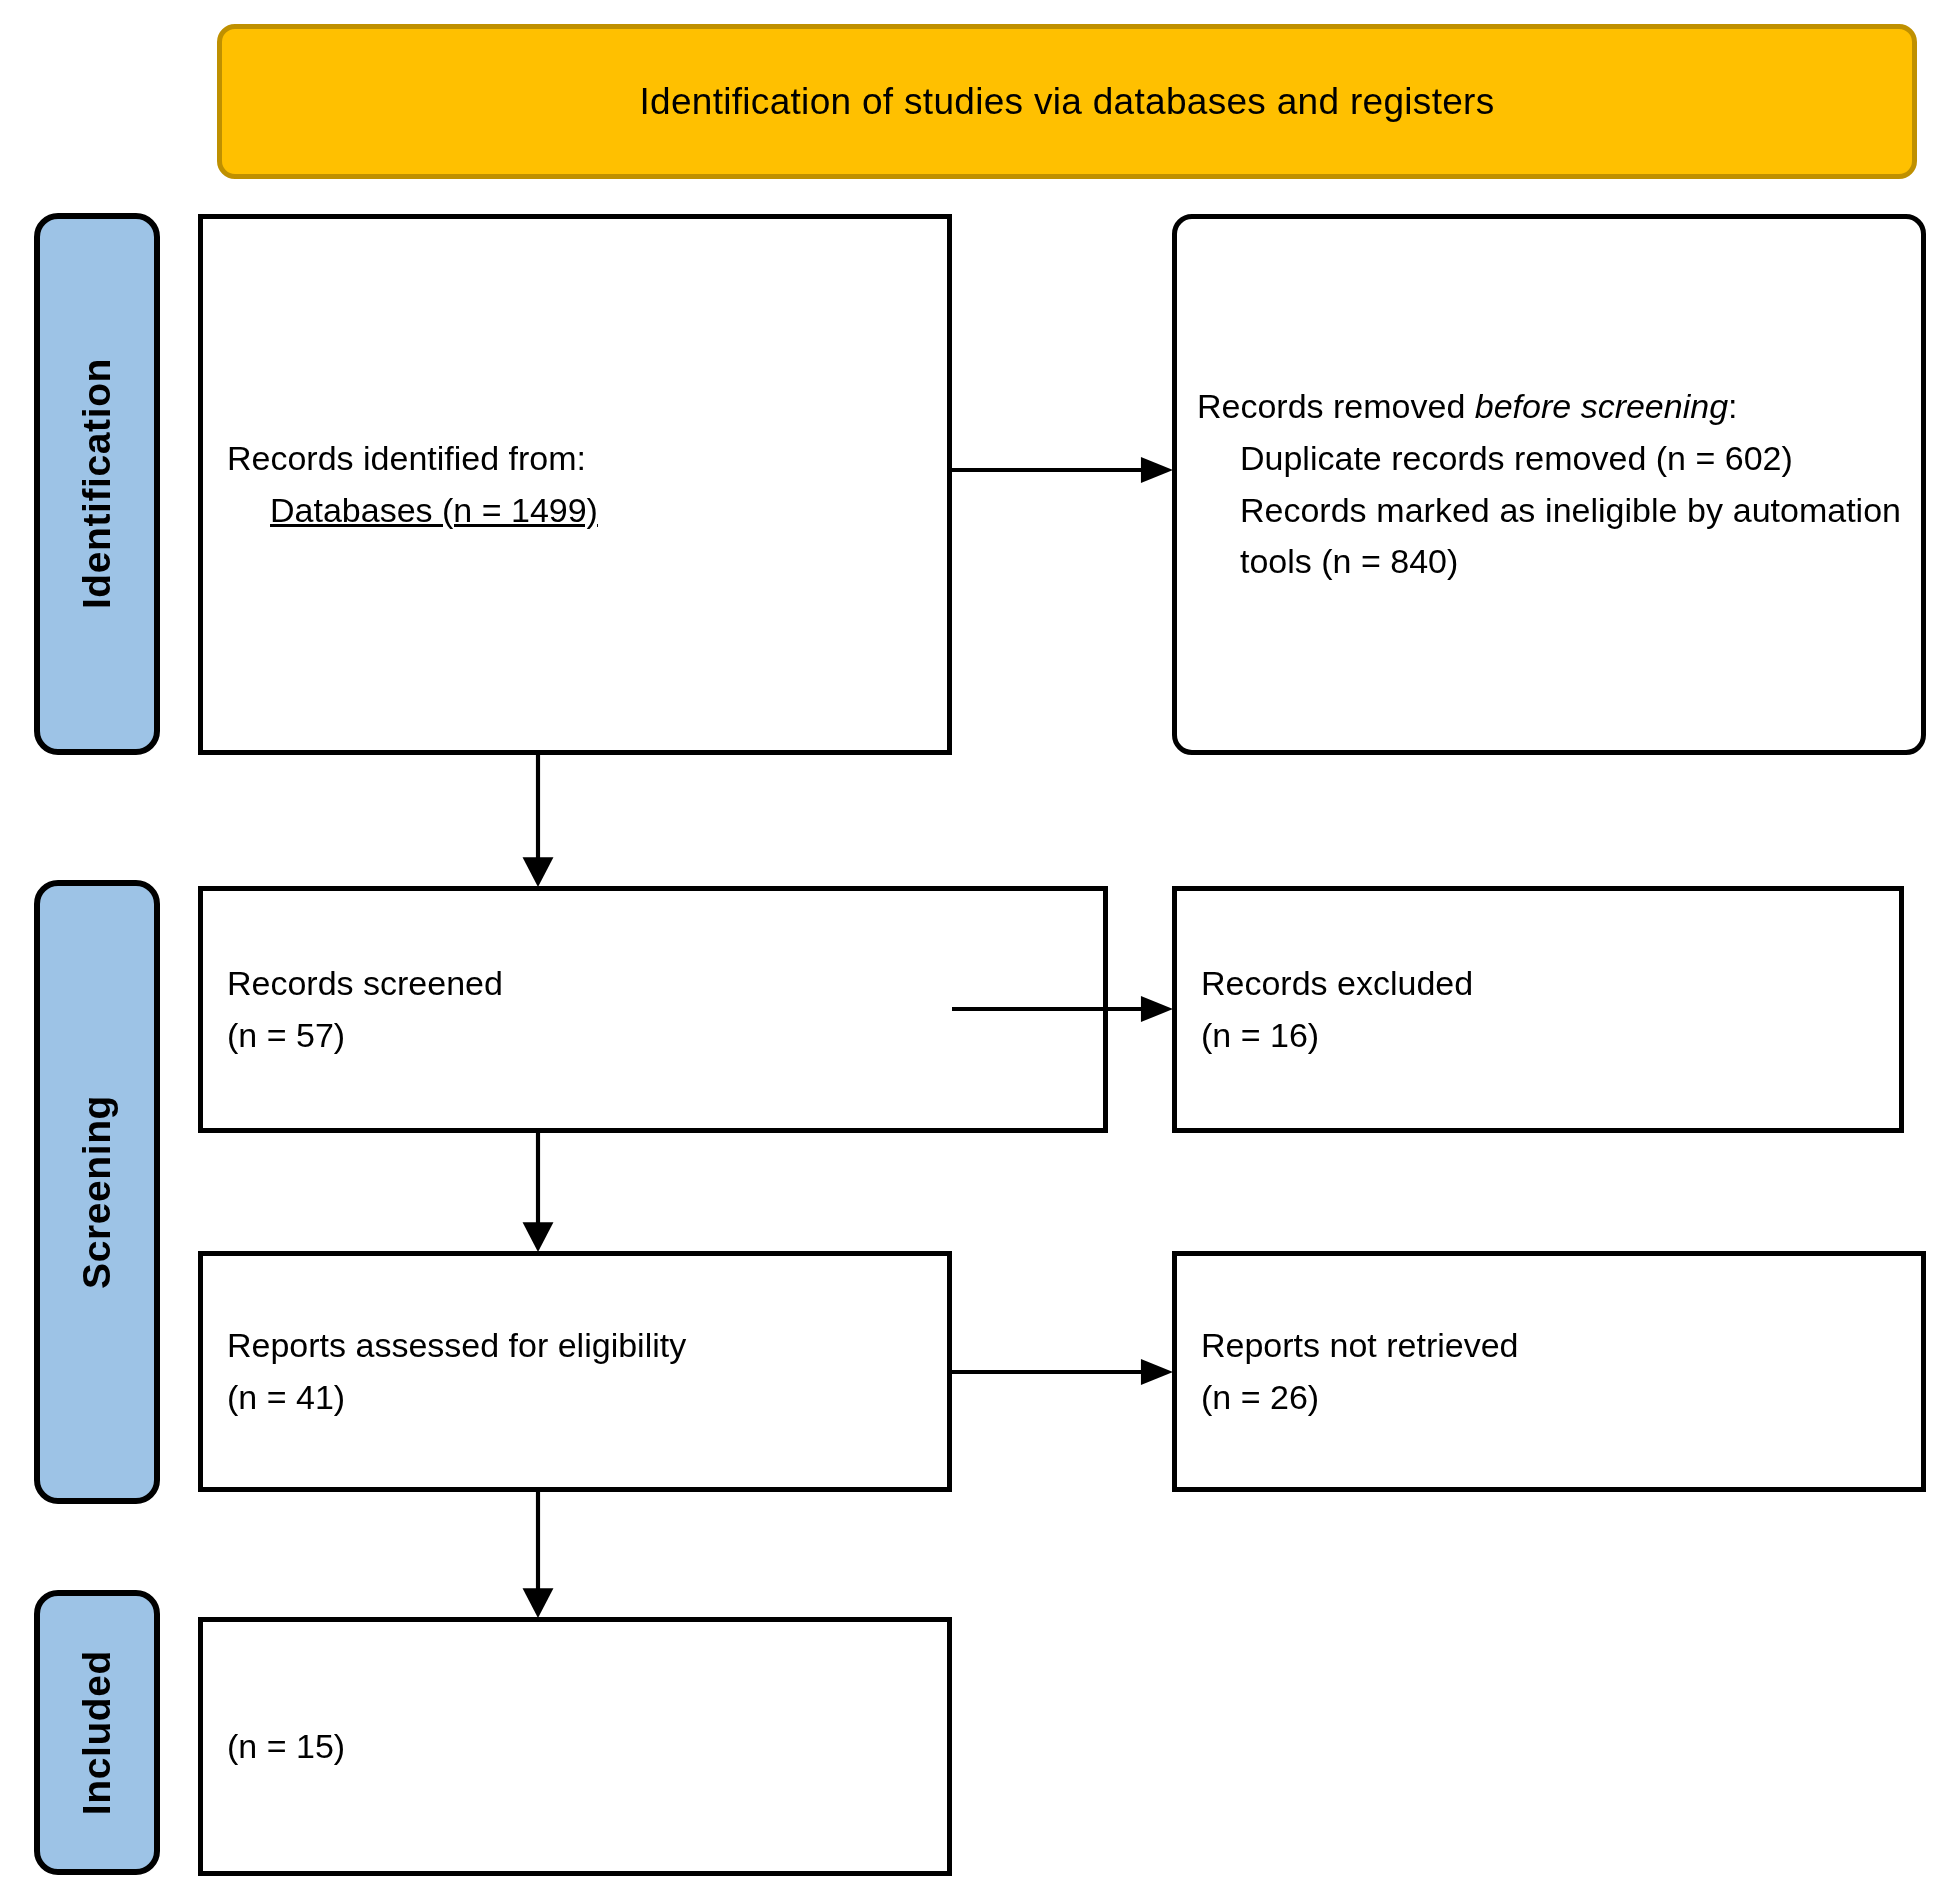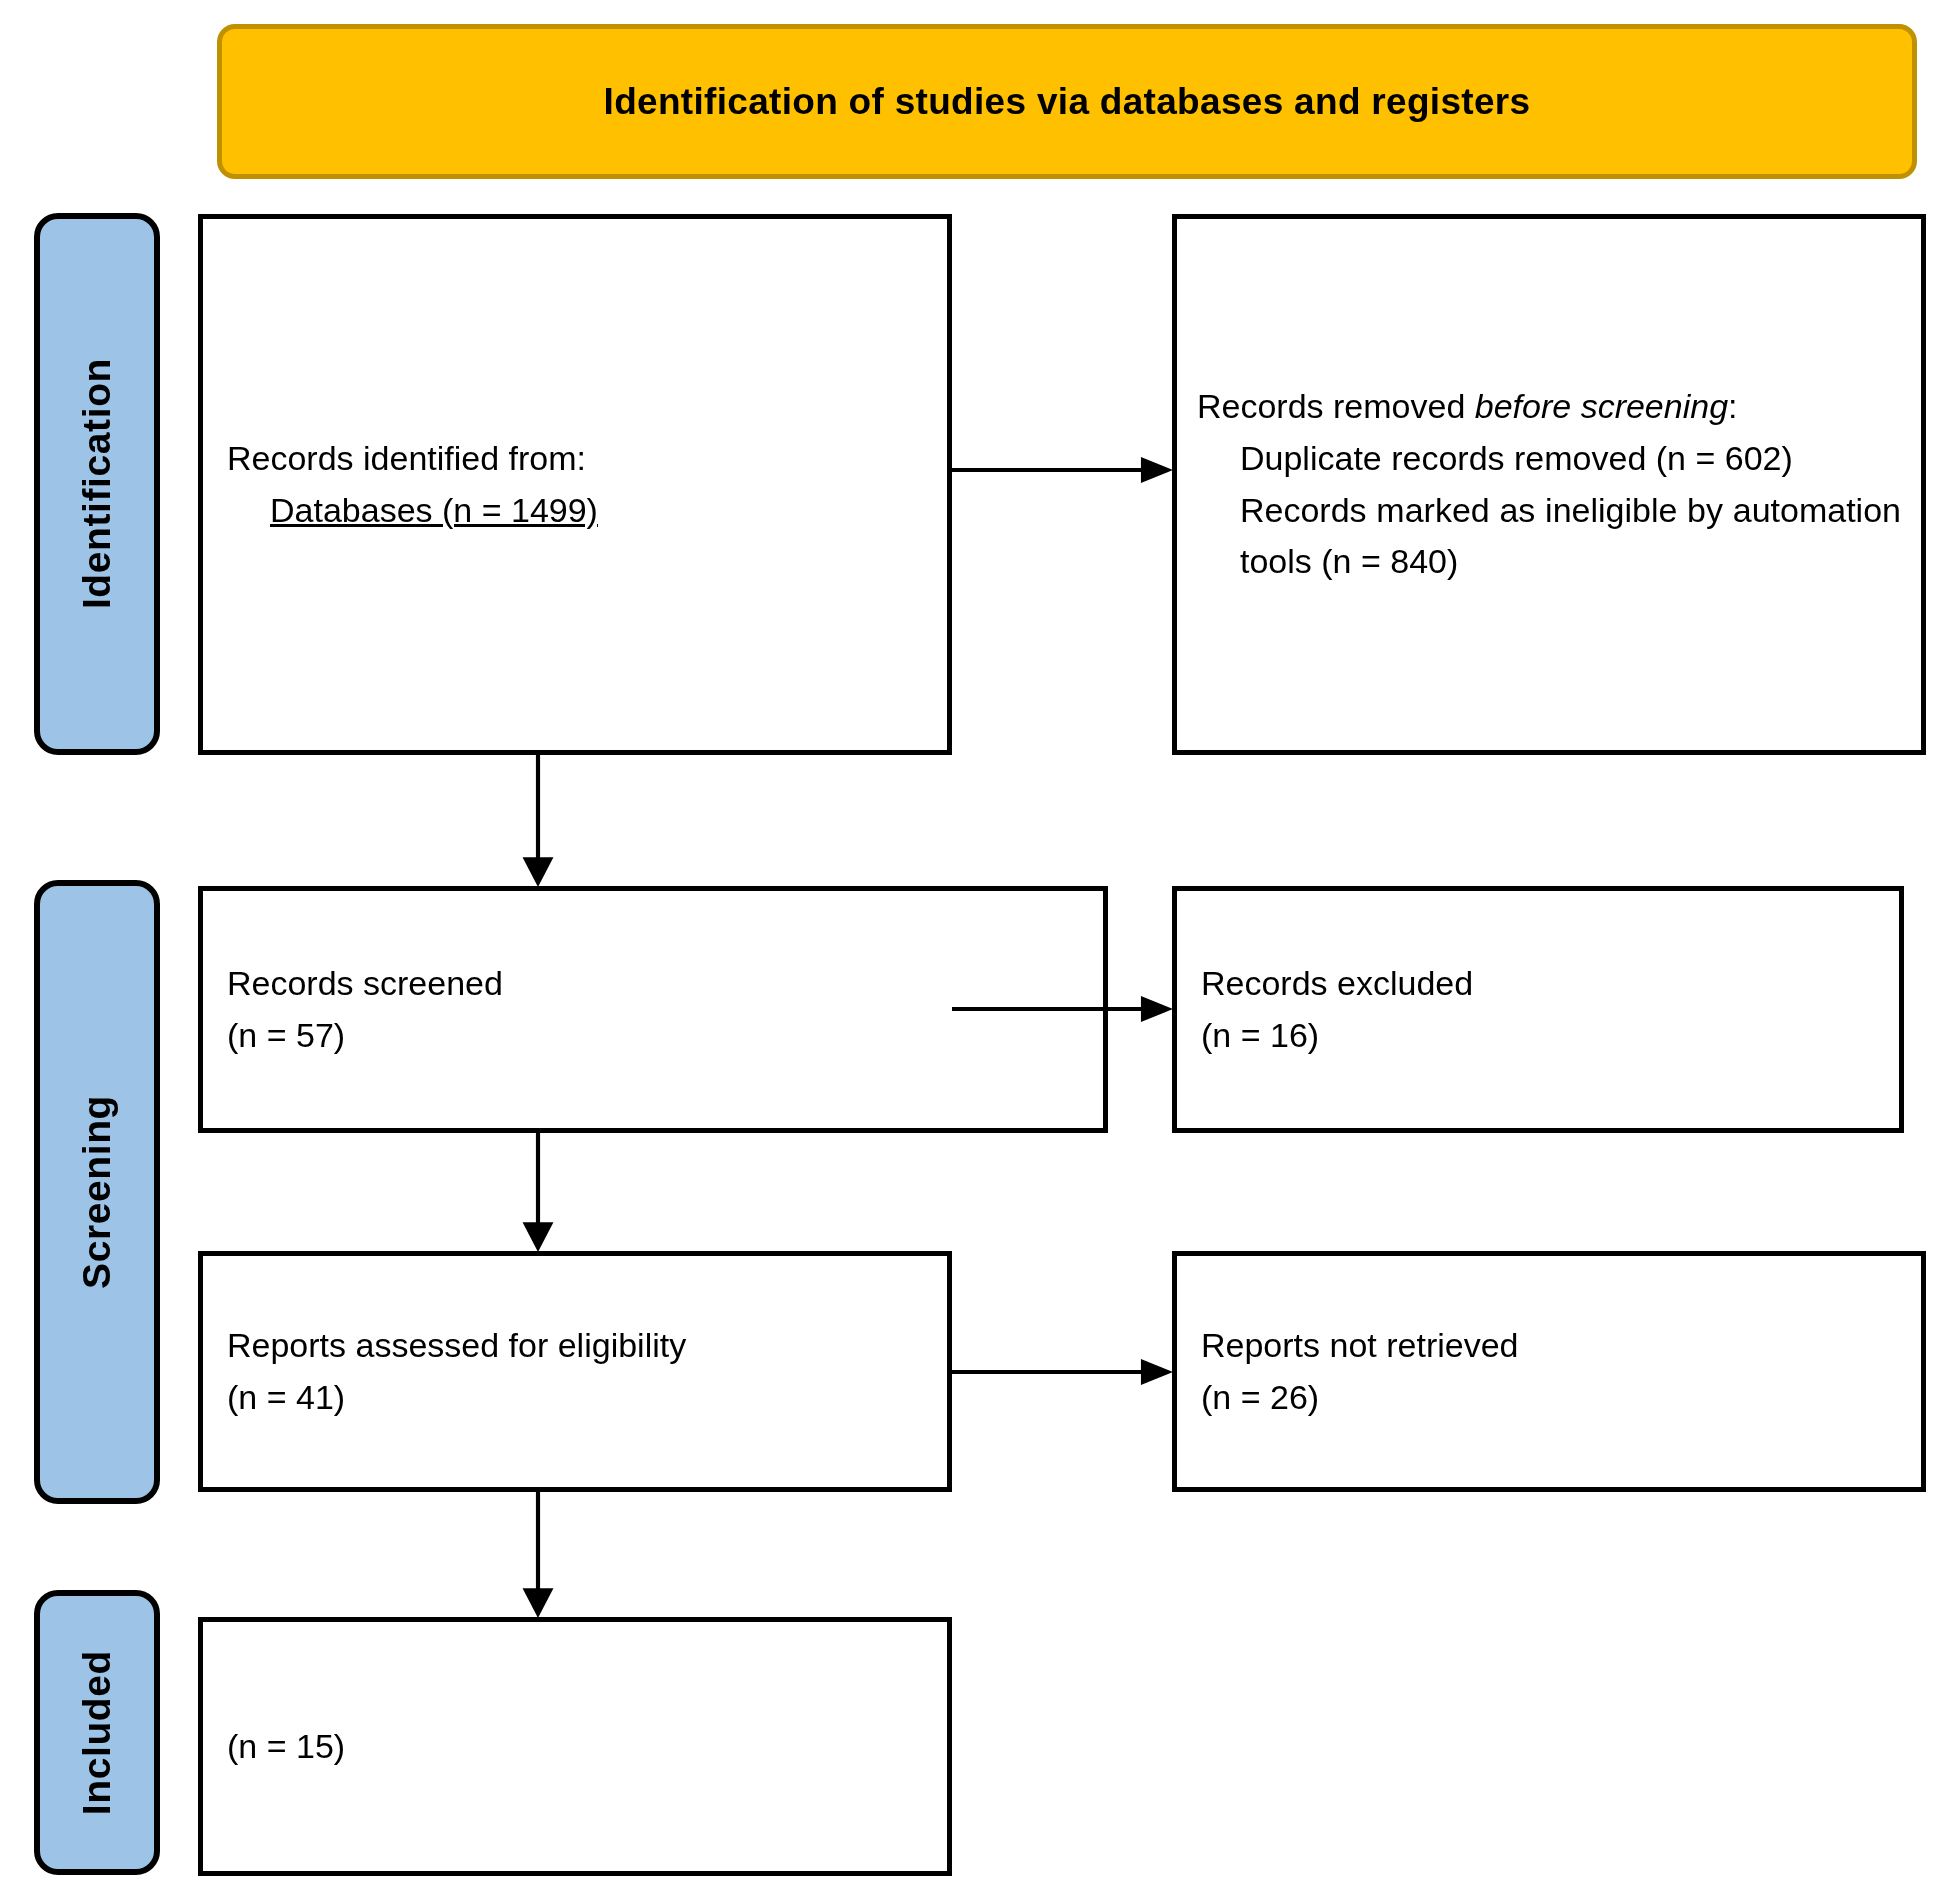--- a/index.html
+++ b/index.html
@@ -29,21 +29,21 @@
     background: #FFC000;
     border: 5.3px solid #BF9000;
     border-radius: 18px;
     box-sizing: border-box;
     display: flex;
     align-items: center;
     justify-content: center;
   }
   .banner-text {
     font-size: 37px;
-    font-weight: bold;
+    font-weight: normal;
     color: #000000;
     letter-spacing: 0.3px;
     white-space: nowrap;
   }
 
   
   .stage {
     position: absolute;
     left: 34px;
     width: 126px;
@@ -87,21 +87,21 @@
   }
   .box p.indent { padding-left: 43px; text-decoration: underline; }
   .box p.justify {
     padding-left: 43px;
     text-align: justify;
     text-align-last: left;
   }
   .box p em { font-style: italic; }
 
   #box-identified    { left: 198px;  top: 214px;  width: 754px; height: 541px; }
-  #box-removed       { left: 1172px; top: 214px;  width: 754px; height: 541px; padding: 0 20px; }
+  #box-removed       { left: 1172px; top: 214px;  width: 754px; height: 541px; padding: 0 20px; border-radius: 20px; }
   #box-screened      { left: 198px;  top: 886px; width: 910px; height: 247px; }
   #box-excluded      { left: 1172px; top: 886px; width: 732px; height: 247px; }
   #box-assessed      { left: 198px;  top: 1251px; width: 754px; height: 241px; }
   #box-not-retrieved { left: 1172px; top: 1251px; width: 754px; height: 241px; }
   #box-included      { left: 198px;  top: 1617px; width: 754px; height: 259px; }
 
   
   .arrow { position: absolute; }
   .arrow svg { display: block; overflow: visible; }
 </style>

